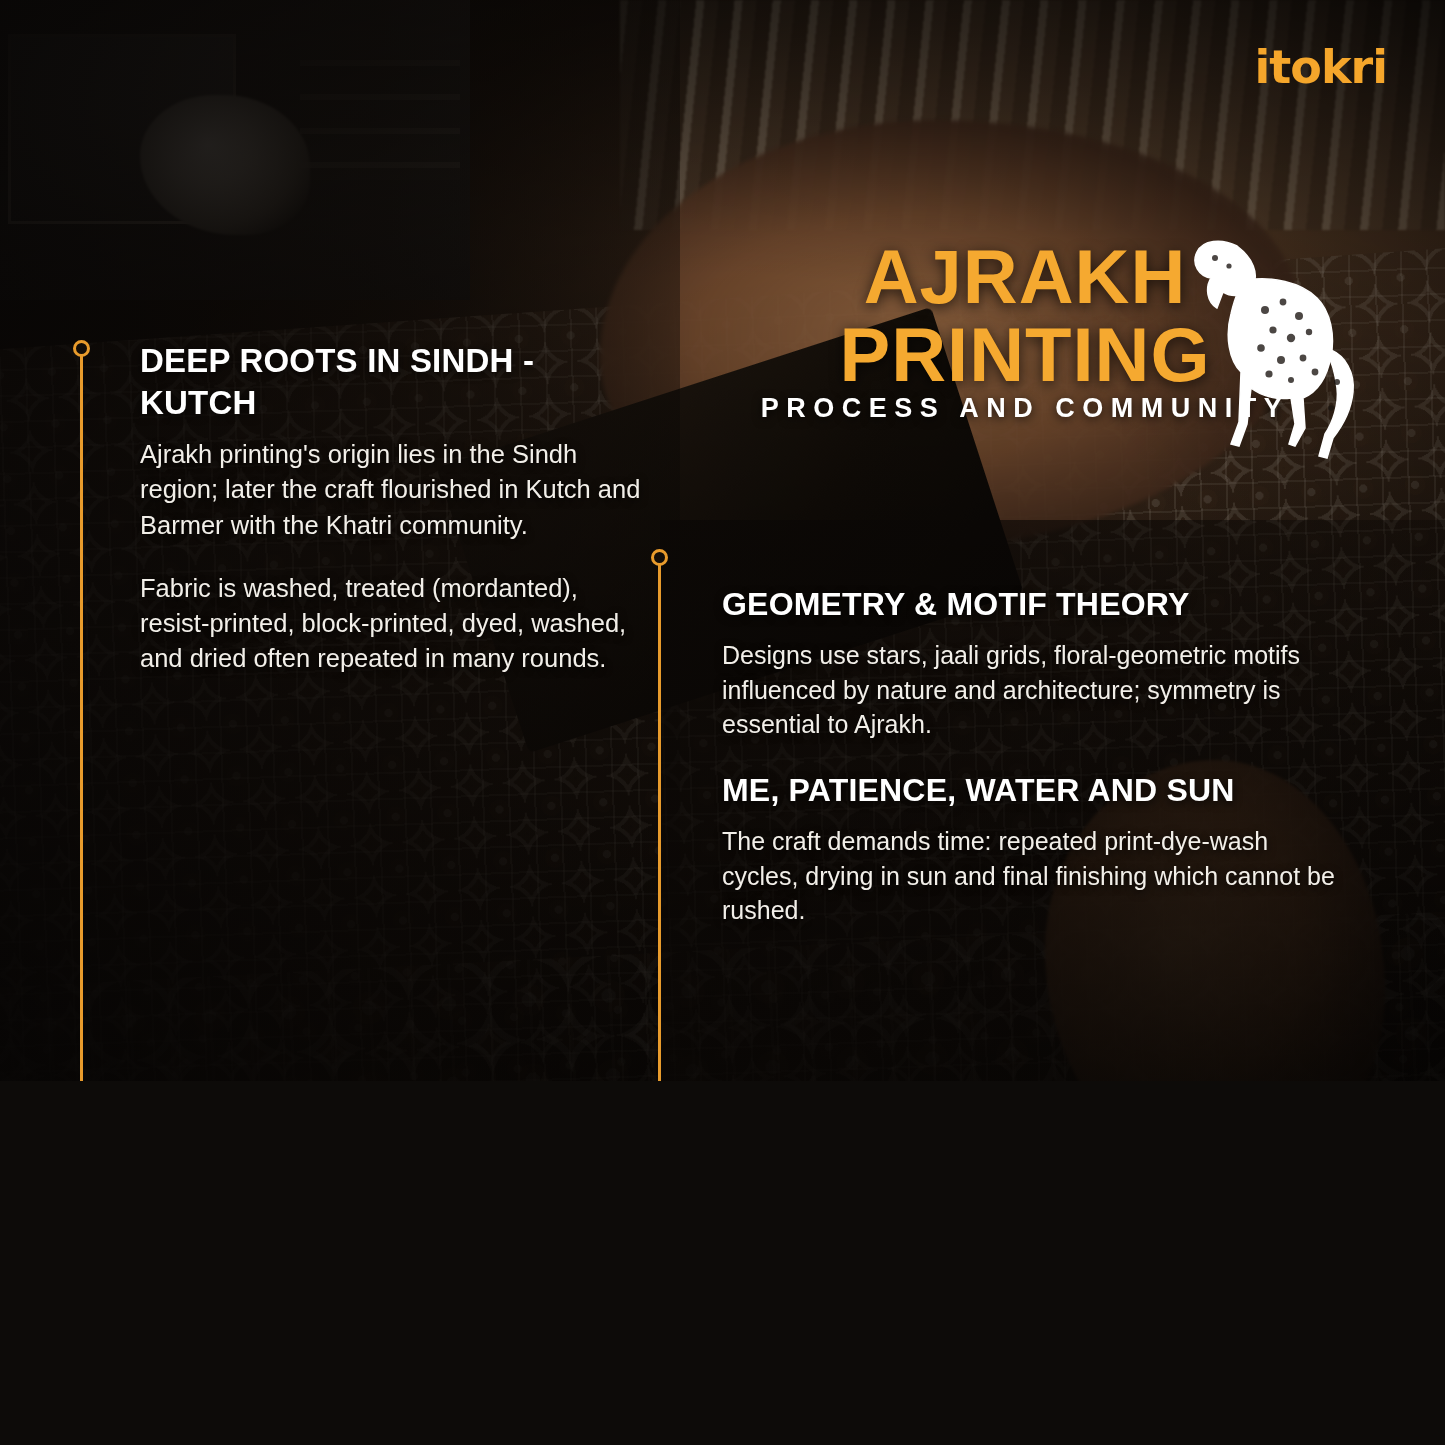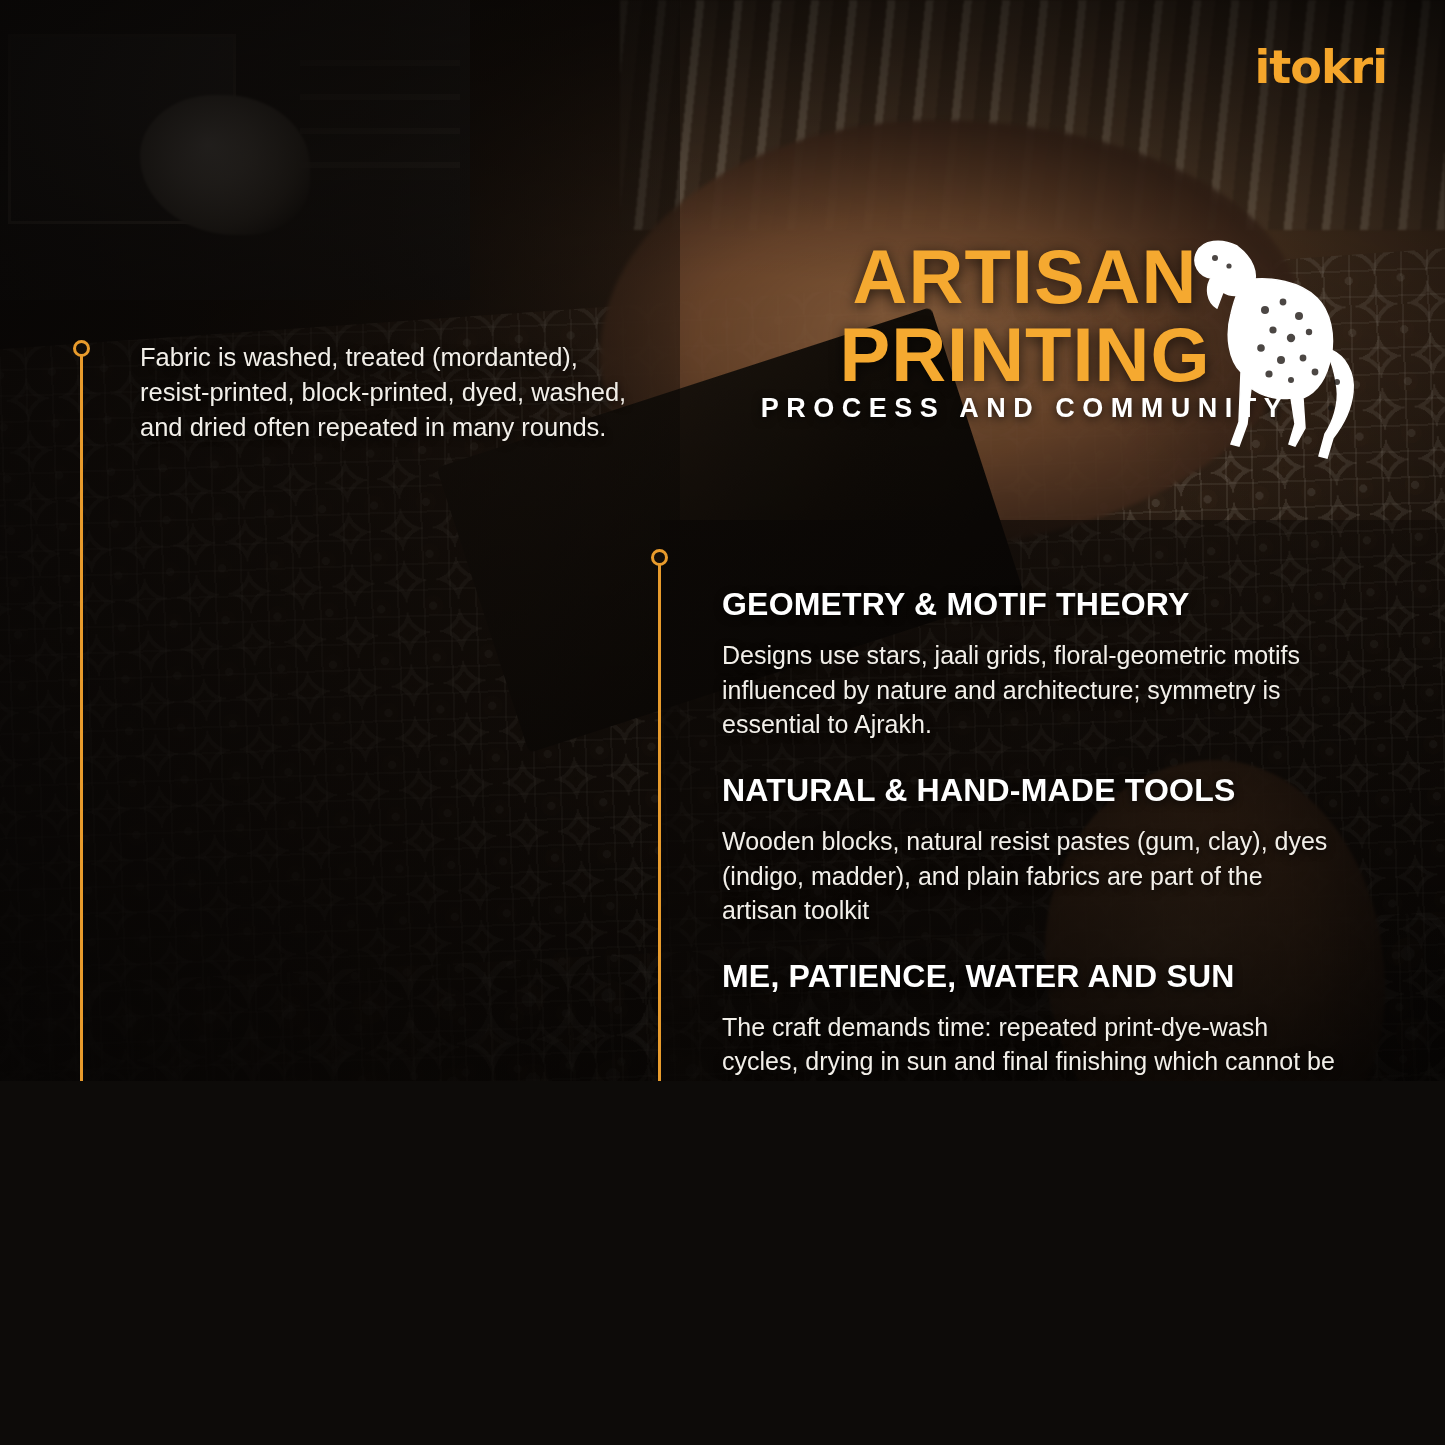--- a/index.html
+++ b/index.html
@@ -212,21 +212,21 @@
   <div class="bg-hand2"></div>
   <div class="bg-layer bg-vignette"></div>
   <div class="bg-scrim-left"></div>
   <div class="bg-scrim-right"></div>
 
   <div class="content">
 
     <div class="brand">itokri</div>
 
     <div class="title-wrap">
-      <div class="title-line">ARTISAN</div>
+      <div class="title-line">AJRAKH</div>
       <div class="title-line">PRINTING</div>
       <div class="subtitle">PROCESS AND COMMUNITY</div>
     </div>
 
     <div class="motif">
       <svg viewBox="0 0 180 235" width="180" height="235" aria-hidden="true">
         <g fill="#ffffff" stroke="#ffffff" stroke-width="1.5">
           <path d="M52 14 C36 6 18 8 12 20 C6 32 14 44 26 46 C20 56 22 70 32 76 L38 60 C48 66 62 64 68 54 C74 42 68 26 52 14 Z"></path>
           <path d="M62 48 C86 44 116 50 132 66 C146 80 150 104 146 124 C142 146 132 160 118 166 L120 196 L110 214 L104 212 L110 192 L106 166 C92 168 76 164 66 156 L62 192 L54 214 L46 212 L54 190 L56 140 C44 128 40 104 46 82 C50 64 56 52 62 48 Z"></path>
           <path d="M146 118 C160 124 170 140 168 160 C166 180 156 196 148 206 L142 226 L134 224 L140 202 C148 190 154 172 152 156 C150 140 146 128 142 122 Z"></path>
@@ -256,33 +256,33 @@
       <span class="dot top"></span>
       <span class="dot bottom"></span>
     </div>
     <div class="rail rail-right">
       <span class="dot top"></span>
       <span class="dot bottom"></span>
     </div>
 
     <div class="col col-left">
       <div class="block">
+        <h3>DEEP ROOTS IN SINDH - KUTCH</h3>
+        <p>Ajrakh printing's origin lies in the Sindh region; later the craft flourished in Kutch and Barmer with the Khatri community.</p>
+      </div>
+      <div class="block">
         <p>Fabric is washed, treated (mordanted), resist-printed, block-printed, dyed, washed, and dried often repeated in many rounds.</p>
       </div>
     </div>
 
     <div class="col col-right">
       <div class="block">
         <h3>GEOMETRY &amp; MOTIF THEORY</h3>
         <p>Designs use stars, jaali grids, floral-geometric motifs influenced by nature and architecture; symmetry is essential to Ajrakh.</p>
       </div>
       <div class="block">
-        <h3>NATURAL &amp; HAND-MADE TOOLS</h3>
-        <p>Wooden blocks, natural resist pastes (gum, clay), dyes (indigo, madder), and plain fabrics are part of the artisan toolkit</p>
-      </div>
-      <div class="block">
         <h3>ME, PATIENCE, WATER AND SUN</h3>
         <p>The craft demands time: repeated print-dye-wash cycles, drying in sun and final finishing which cannot be rushed.</p>
       </div>
     </div>
 
   </div>
 </div>
 
 </body></html>

